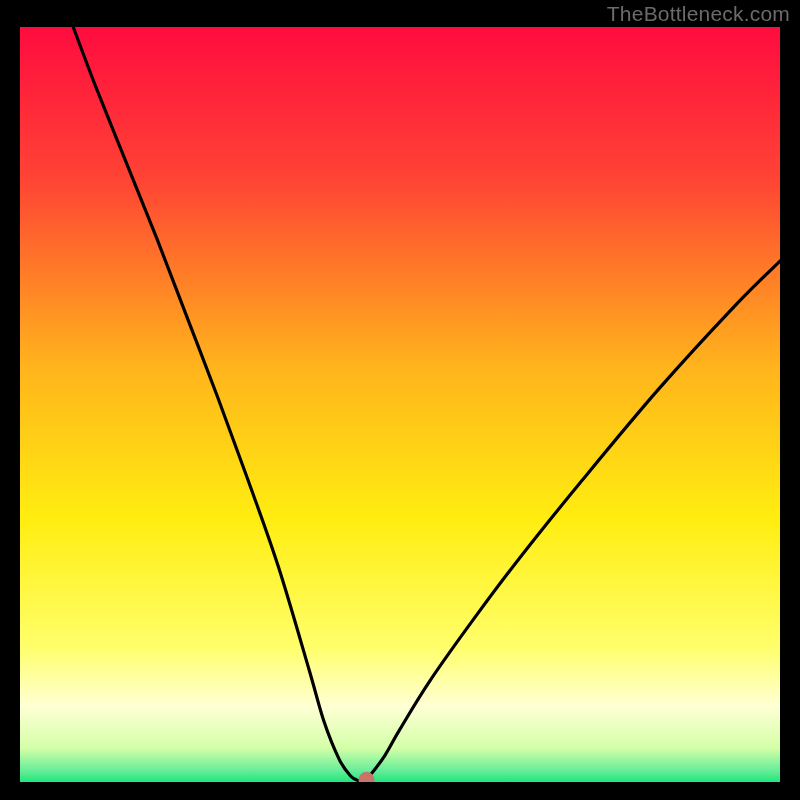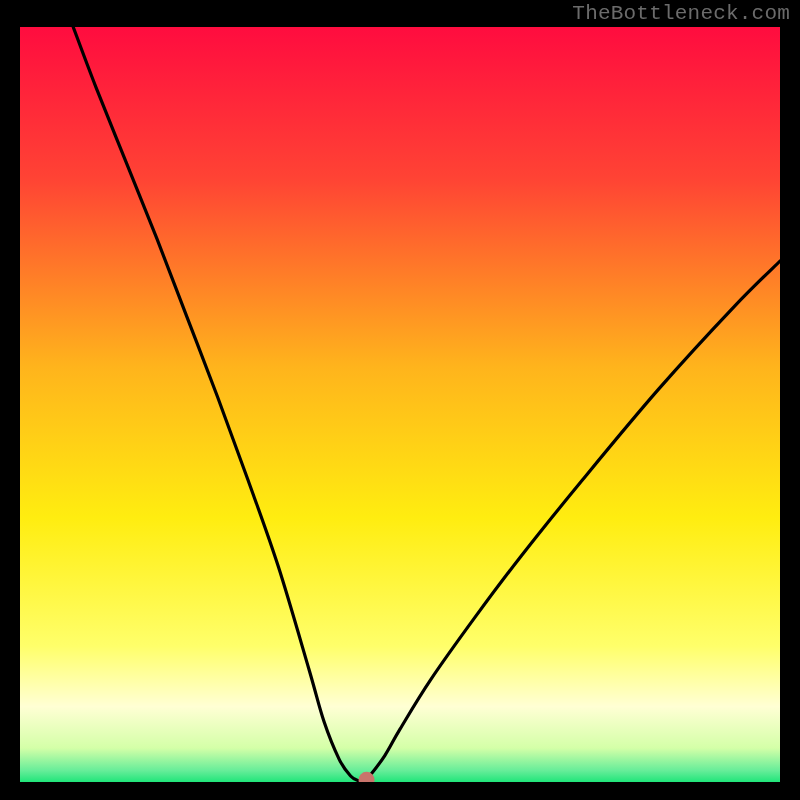--- a/index.html
+++ b/index.html
@@ -9,21 +9,20 @@
     height: 800px;
     background: #000;
     font-family: Arial, Helvetica, sans-serif;
     overflow: hidden;
   }
   .frame {
     position: relative;
     width: 800px;
     height: 800px;
     background: #000;
-    font-family: Liberation Mono, monospace;
   }
   .watermark {
     position: absolute;
     top: 2px;
     right: 10px;
     color: #6b6b6b;
     font-size: 21px;
     letter-spacing: 0.2px;
     z-index: 3;
     user-select: none;

